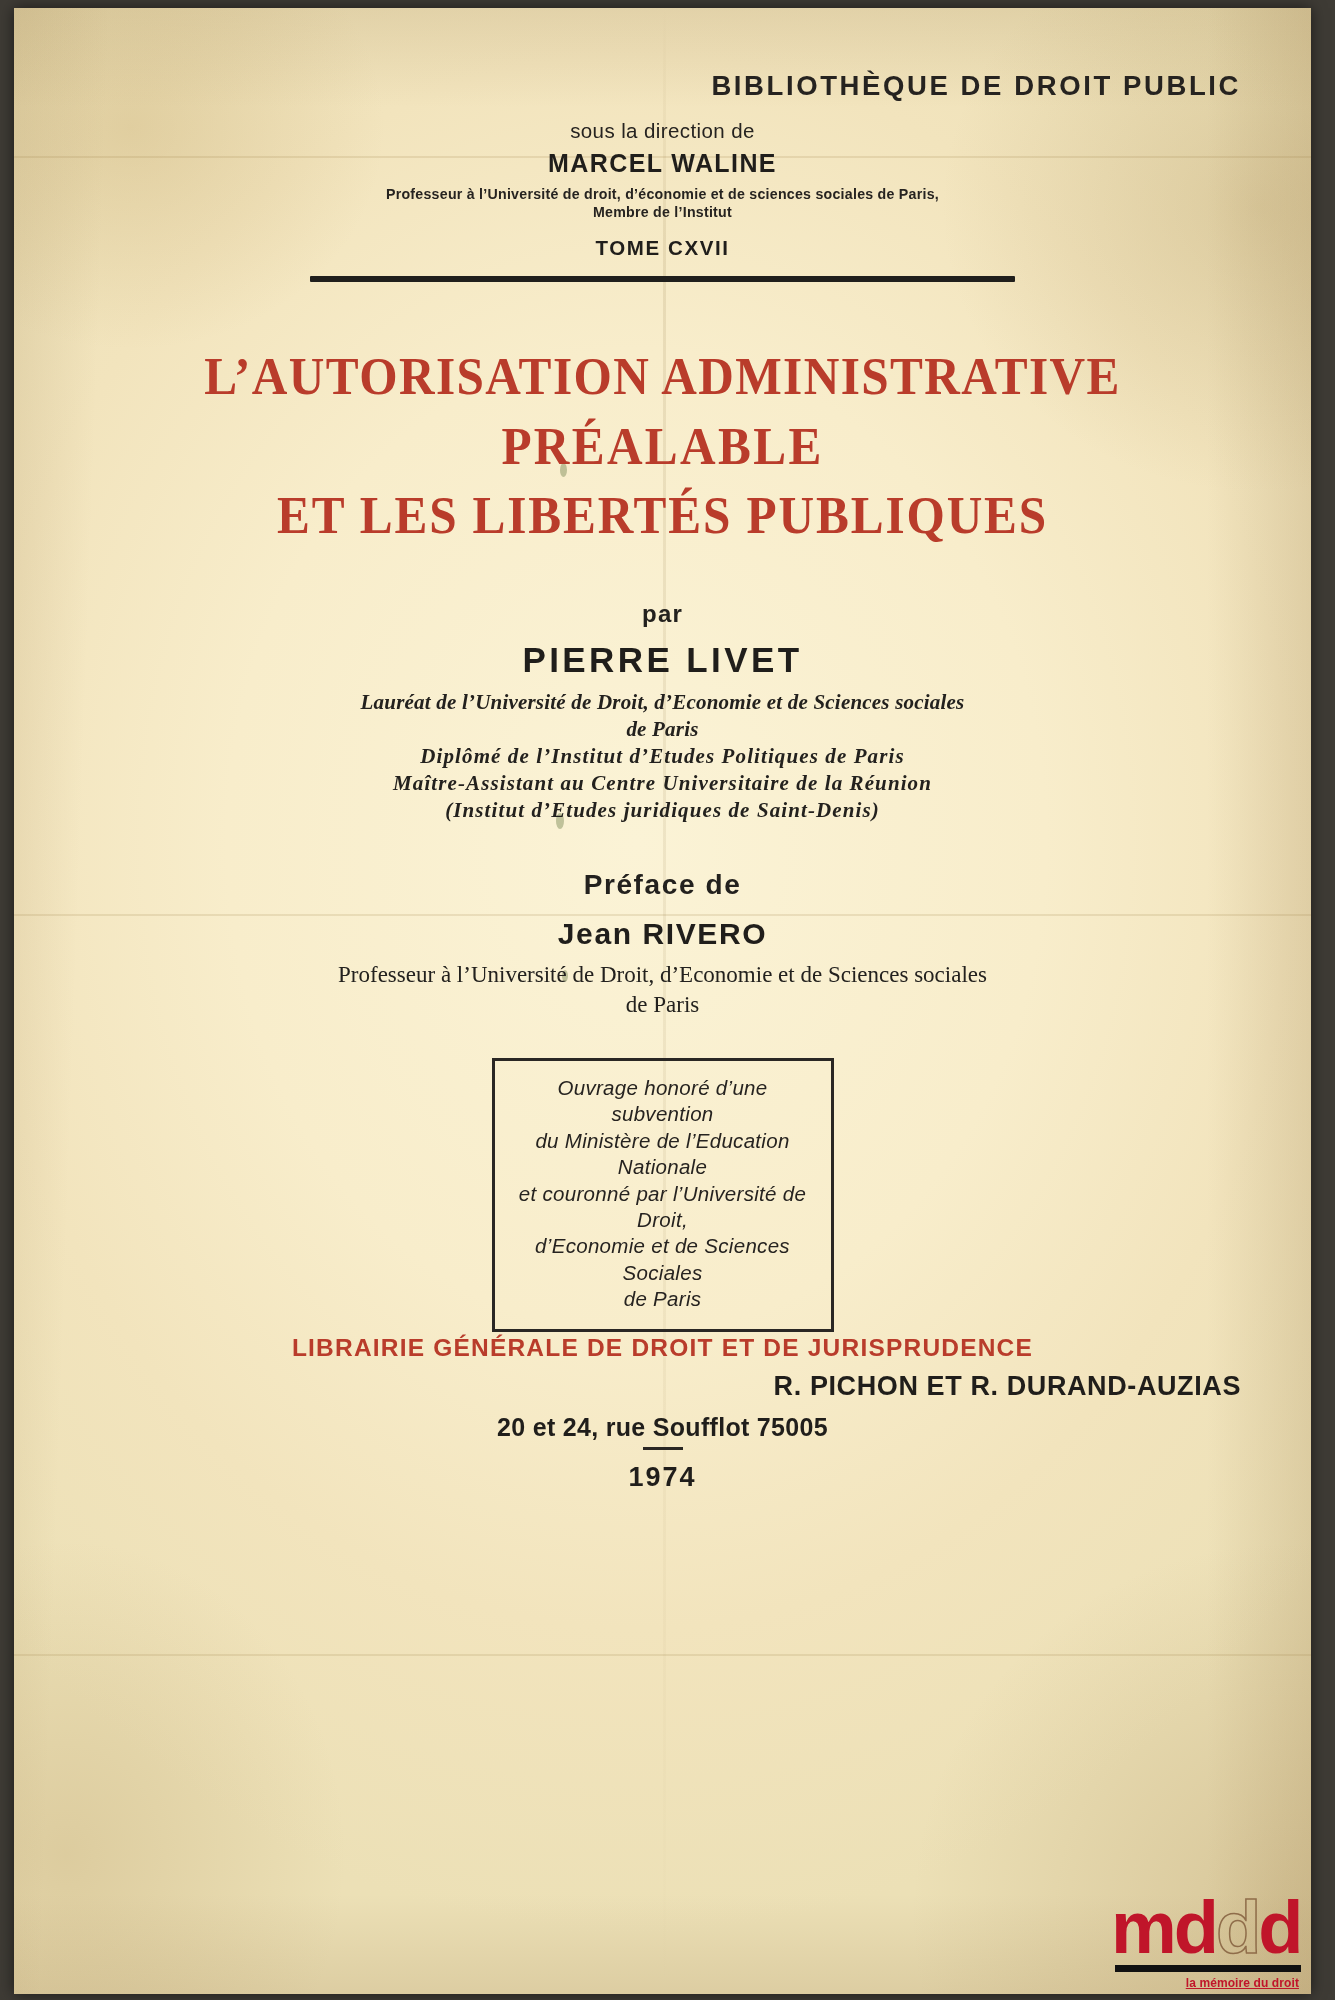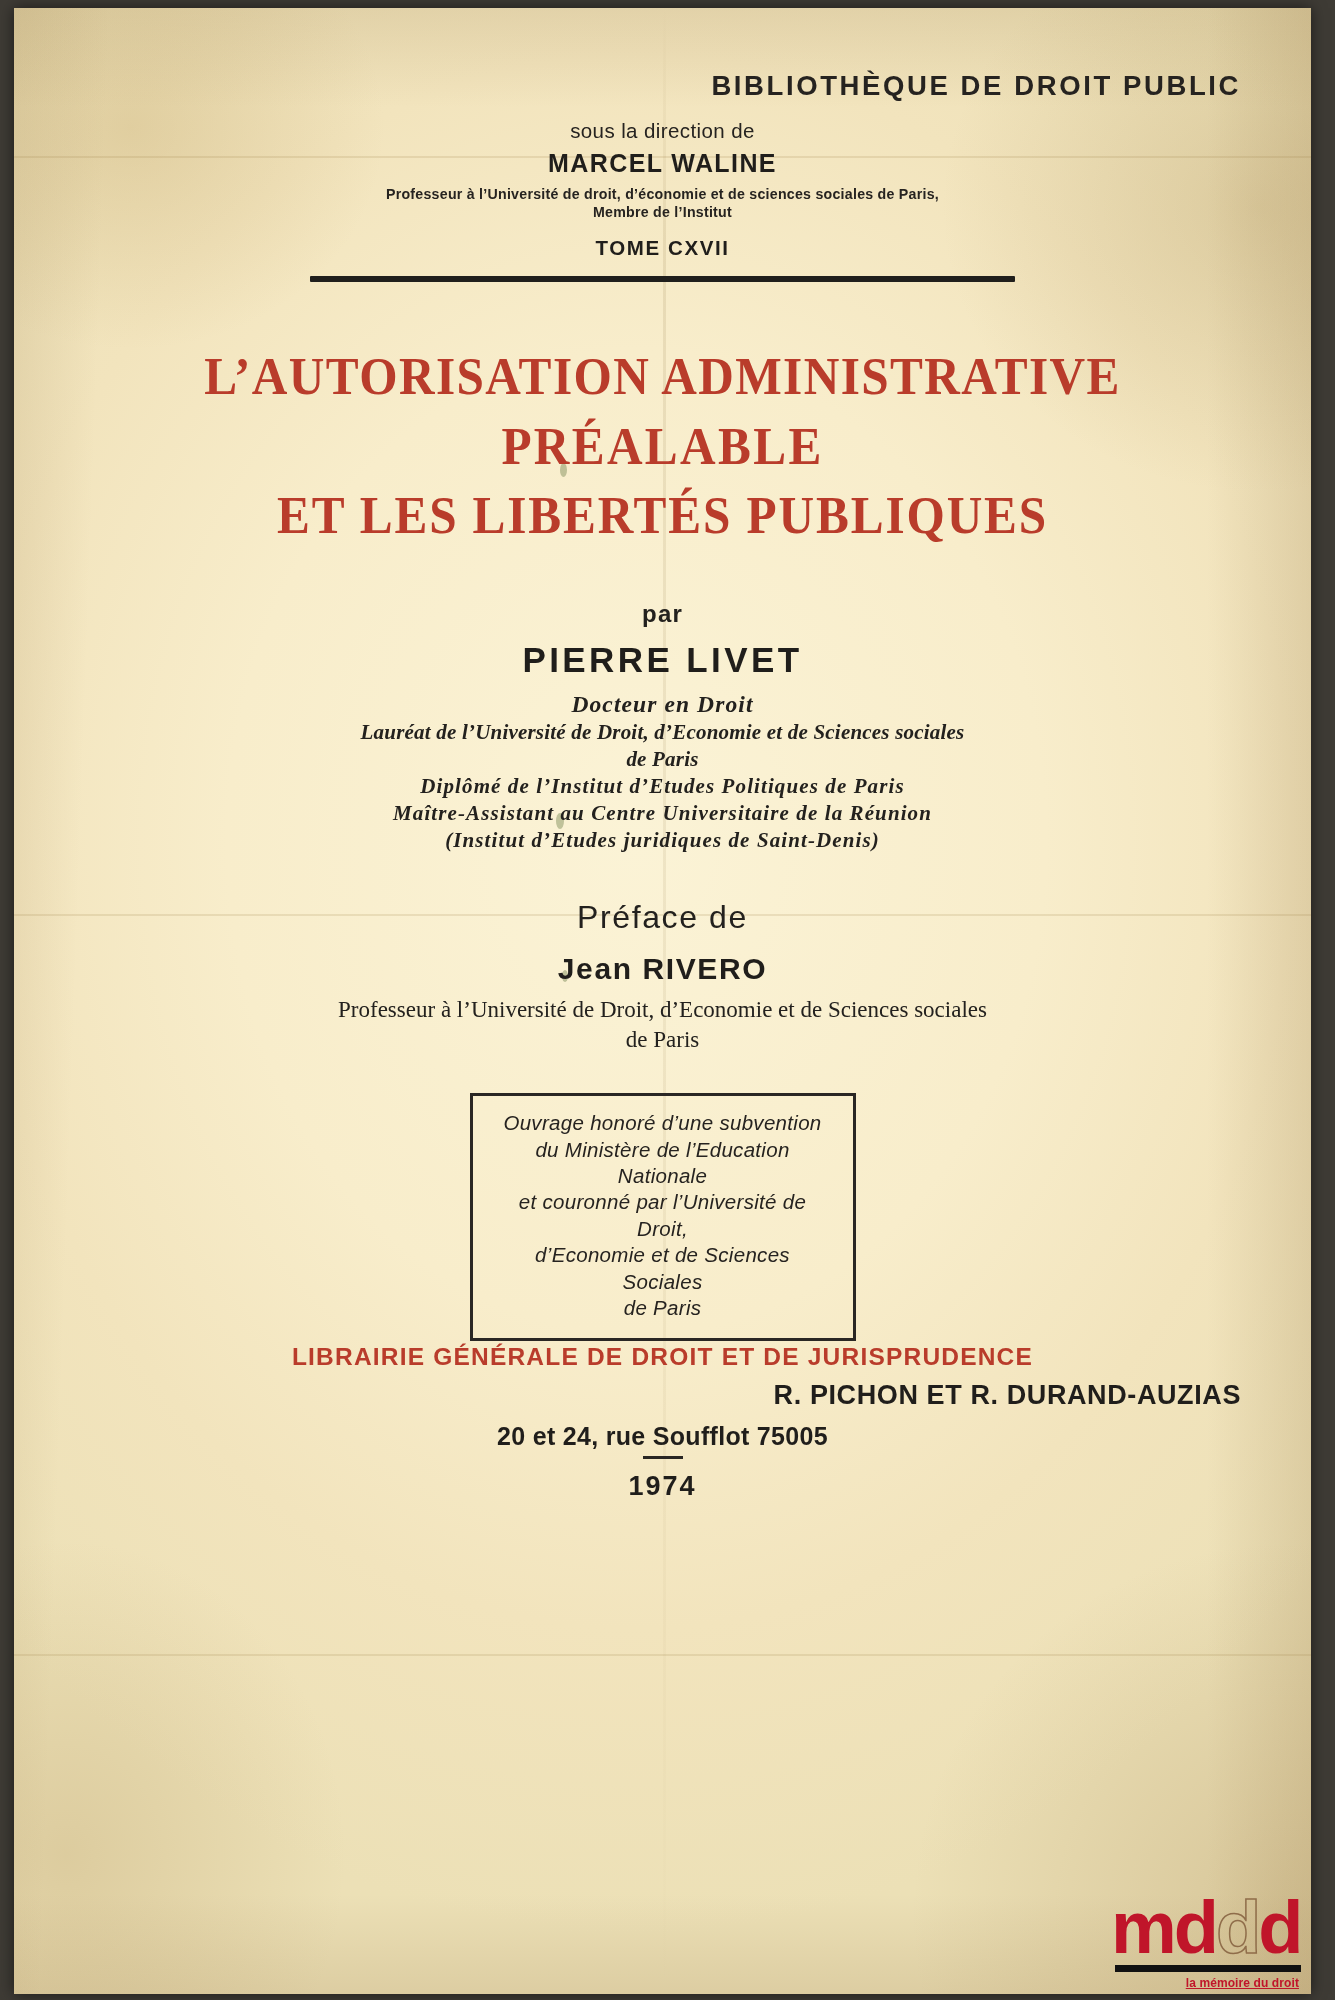--- a/index.html
+++ b/index.html
@@ -167,22 +167,22 @@
     font-size: 21px;
     line-height: 1.29;
     letter-spacing: .2px;
   }
   .author-creds .c.big { font-size: 23.5px; }
   .author-creds .c.sp  { letter-spacing: 1.1px; }
 
   
   .pref-label {
     margin-top: 45px;
-    font-size: 32px;
-    font-weight: 400;
+    font-size: 28px;
+    font-weight: 700;
     letter-spacing: 1.6px;
   }
   .pref-name {
     margin-top: 16px;
     font-size: 30px;
     font-weight: 700;
     letter-spacing: 1.6px;
     color: #201e1b;
   }
   .pref-affil {
@@ -195,21 +195,21 @@
     display: block;
     font-size: 23px;
     line-height: 1.3;
   }
 
   
   .subv-wrap { margin-top: 38px; display: flex; justify-content: center; }
   .subv-box {
     border: 3px solid #2a2724;
     padding: 14px 20px 16px;
-    width: 386px;
+    width: 342px;
     box-sizing: border-box;
   }
   .subv-box .c {
     display: block;
     font-style: italic;
     font-size: 20.5px;
     line-height: 1.29;
     letter-spacing: .3px;
     color: #262320;
   }
@@ -334,21 +334,20 @@
         <span class="tl l1">L’AUTORISATION ADMINISTRATIVE</span>
         <span class="tl l2">PRÉALABLE</span>
         <span class="tl l3">ET LES LIBERTÉS PUBLIQUES</span>
       </div>
 
       <div class="by-word">par</div>
 
       <div class="author-name">PIERRE LIVET</div>
 
       <div class="author-creds">
-        <span class="c big sp">Docteur en Droit</span>
         <span class="c">Lauréat de l’Université de Droit, d’Economie et de Sciences sociales</span>
         <span class="c">de Paris</span>
         <span class="c sp">Diplômé de l’Institut d’Etudes Politiques de Paris</span>
         <span class="c sp">Maître-Assistant au Centre Universitaire de la Réunion</span>
         <span class="c sp">(Institut d’Etudes juridiques de Saint-Denis)</span>
       </div>
 
       <div class="pref-label">Préface de</div>
 
       <div class="pref-name">Jean RIVERO</div>

